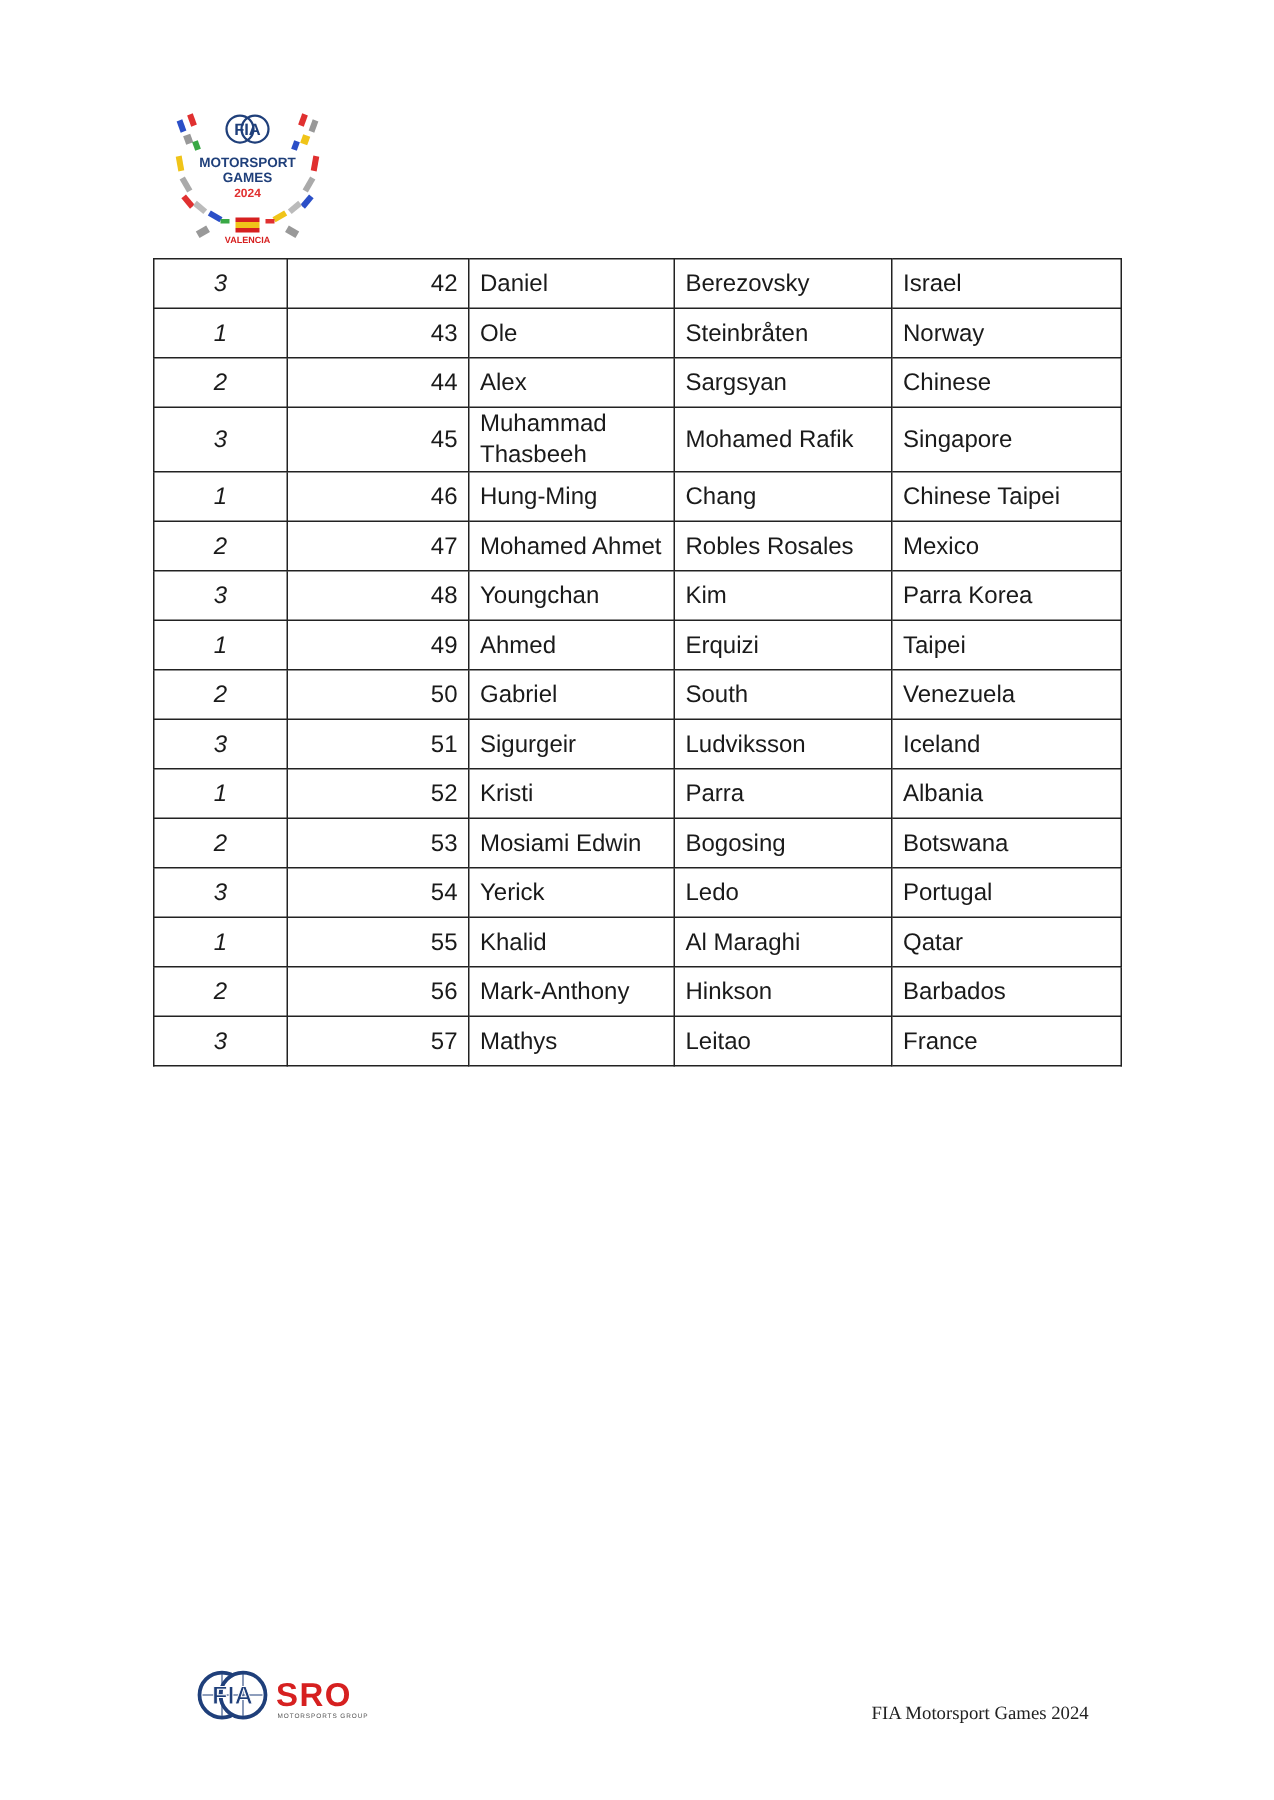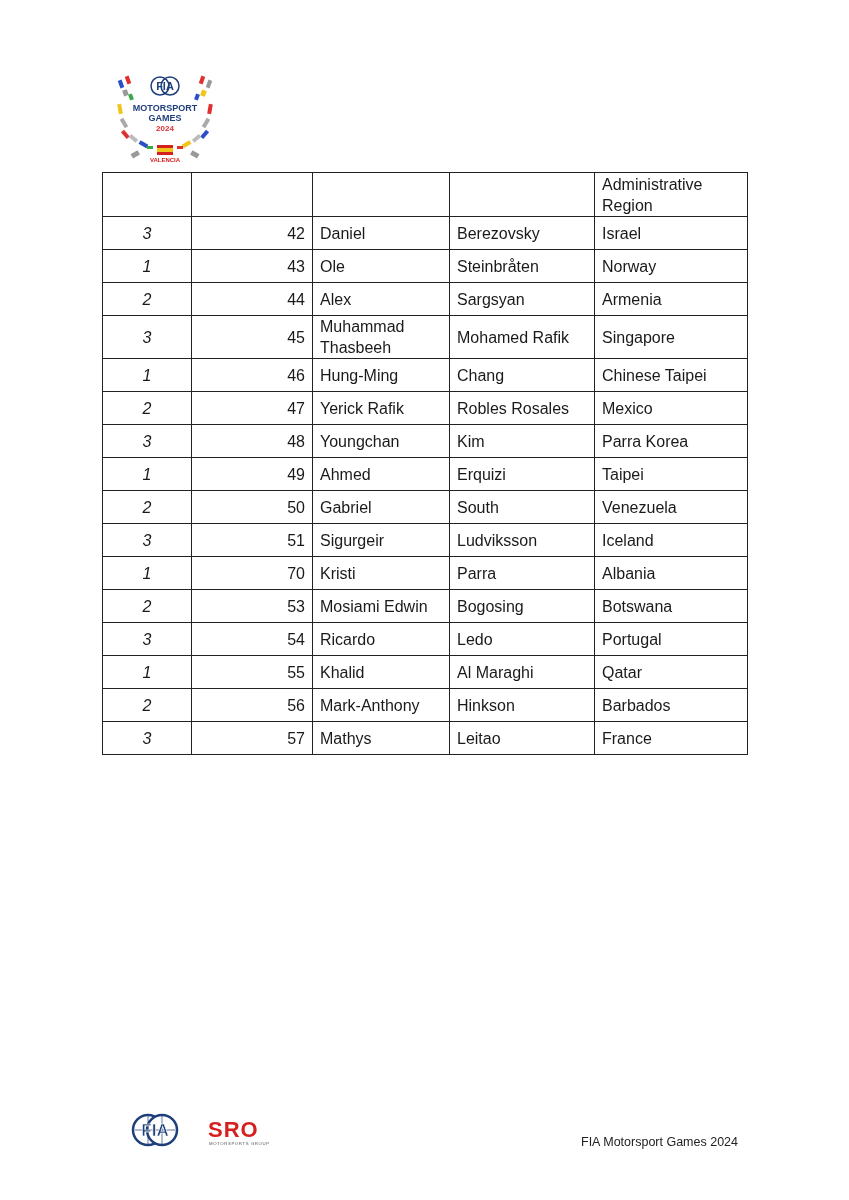--- a/index.html
+++ b/index.html
@@ -7,22 +7,22 @@
   .logo-top { position: absolute; left: 113px; top: 74px; width: 104px; height: 90px; }
   table.entries { position: absolute; left: 102px; top: 172px; border-collapse: collapse; table-layout: fixed; width: 645px; }
   table.entries td { border: 1.5px solid #222; font-size: 16px; padding: 0 7px; vertical-align: middle; line-height: 21px; }
   col.c1 { width: 89px; } col.c2 { width: 121px; } col.c3 { width: 137px; } col.c4 { width: 145px; } col.c5 { width: 153px; }
   tr.hdr td { height: 43px; }
   tr.row td { height: 32px; }
   tr.row.tall td { height: 42px; }
   td.group { text-align: center; font-style: italic; }
   td.num { text-align: right; }
   .footer-fia { position: absolute; left: 131px; top: 1113px; width: 48px; height: 34px; }
-  .footer-sro { position: absolute; left: 208px; top: 1118px; width: 70px; height: 30px; }
-  .footer-text { position: absolute; left: 581px; top: 1135px; font-size: 12.5px; color: #222; }
+  .footer-sro { position: absolute; left: 184px; top: 1118px; width: 70px; height: 30px; }
+  .footer-text { position: absolute; left: 581px; top: 1135px; font-size: 12.5px; color: #222; font-family: Liberation Serif, serif; }
 </style>
 </head>
 <body>
 
 <div class="logo-top">
   <svg width="104" height="90" viewBox="0 0 104 90">
 
     <g>
       <rect x="6" y="6" width="4" height="8" fill="#2b4fc7" transform="rotate(-20 8 10)"></rect>
       <rect x="13" y="2" width="4" height="8" fill="#e03030" transform="rotate(-20 15 6)"></rect>
@@ -69,66 +69,59 @@
 
 <table class="entries">
   <colgroup>
       <col class="c1">
       <col class="c2">
       <col class="c3">
       <col class="c4">
       <col class="c5">
     </colgroup>
   <tbody id="tbody">
-    <tr class="hdr">
-      <td></td>
-      <td></td>
-      <td></td>
-      <td></td>
-      <td>Administrative Region</td>
-    </tr>
   <tr class="row">
         <td class="group">3</td>
         <td class="num">42</td>
         <td>Daniel</td>
         <td>Berezovsky</td>
         <td>Israel</td>
       </tr>
       <tr class="row">
         <td class="group">1</td>
         <td class="num">43</td>
         <td>Ole</td>
         <td>Steinbråten</td>
         <td>Norway</td>
       </tr>
       <tr class="row">
         <td class="group">2</td>
         <td class="num">44</td>
         <td>Alex</td>
         <td>Sargsyan</td>
-        <td>Armenia</td>
+        <td>Chinese</td>
       </tr>
       <tr class="row tall">
         <td class="group">3</td>
         <td class="num">45</td>
         <td>Muhammad Thasbeeh</td>
         <td>Mohamed Rafik</td>
         <td>Singapore</td>
       </tr>
       <tr class="row">
         <td class="group">1</td>
         <td class="num">46</td>
         <td>Hung-Ming</td>
         <td>Chang</td>
         <td>Chinese Taipei</td>
       </tr>
       <tr class="row">
         <td class="group">2</td>
         <td class="num">47</td>
-        <td>Yerick Rafik</td>
+        <td>Mohamed Ahmet</td>
         <td>Robles Rosales</td>
         <td>Mexico</td>
       </tr>
       <tr class="row">
         <td class="group">3</td>
         <td class="num">48</td>
         <td>Youngchan</td>
         <td>Kim</td>
         <td>Parra Korea</td>
       </tr>
@@ -148,36 +141,36 @@
       </tr>
       <tr class="row">
         <td class="group">3</td>
         <td class="num">51</td>
         <td>Sigurgeir</td>
         <td>Ludviksson</td>
         <td>Iceland</td>
       </tr>
       <tr class="row">
         <td class="group">1</td>
-        <td class="num">70</td>
+        <td class="num">52</td>
         <td>Kristi</td>
         <td>Parra</td>
         <td>Albania</td>
       </tr>
       <tr class="row">
         <td class="group">2</td>
         <td class="num">53</td>
         <td>Mosiami Edwin</td>
         <td>Bogosing</td>
         <td>Botswana</td>
       </tr>
       <tr class="row">
         <td class="group">3</td>
         <td class="num">54</td>
-        <td>Ricardo</td>
+        <td>Yerick</td>
         <td>Ledo</td>
         <td>Portugal</td>
       </tr>
       <tr class="row">
         <td class="group">1</td>
         <td class="num">55</td>
         <td>Khalid</td>
         <td>Al Maraghi</td>
         <td>Qatar</td>
       </tr>

